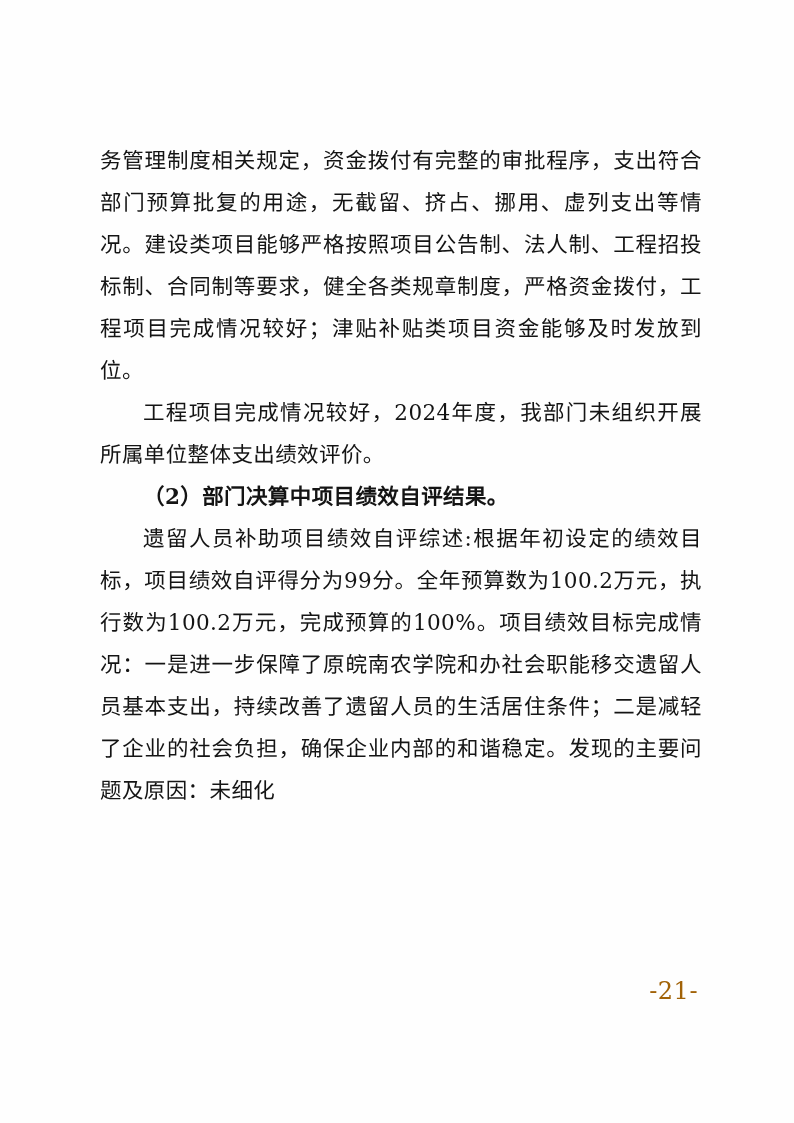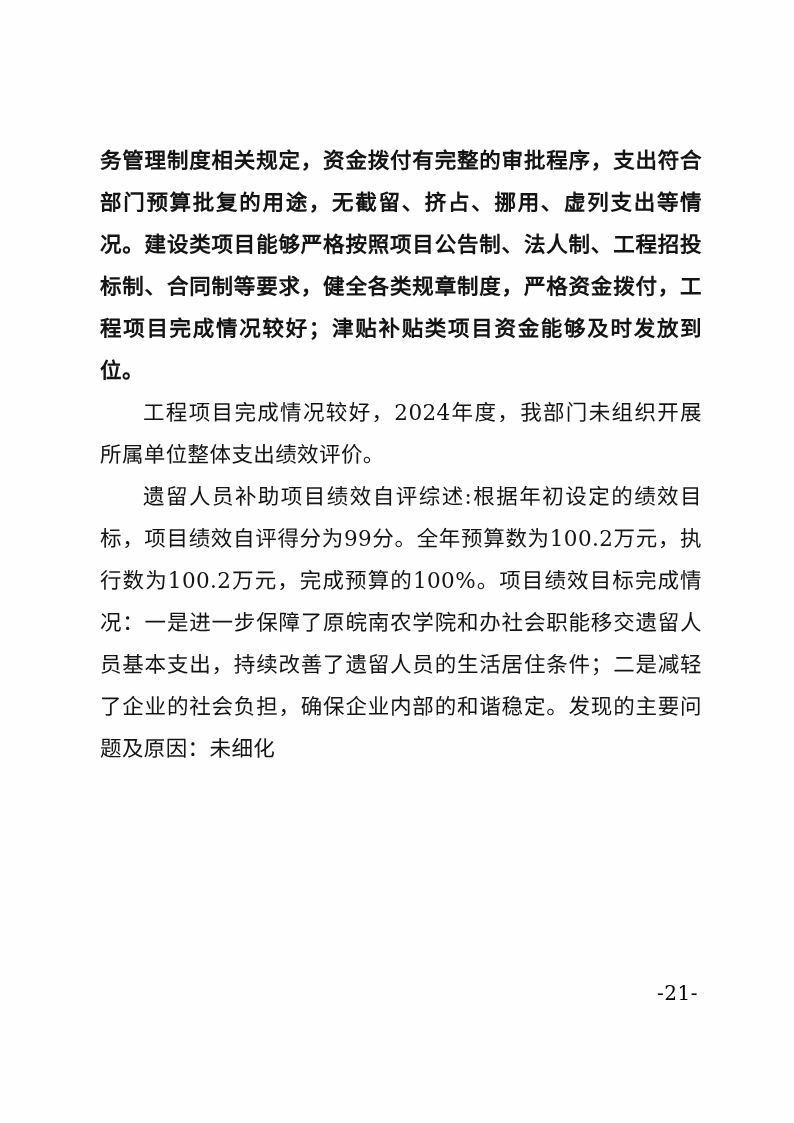--- a/index.html
+++ b/index.html
@@ -31,38 +31,38 @@
     text-justify: inter-ideograph;
     letter-spacing: 0.4px;
     color: #141414;
   }
   .para {
     margin: 0;
     text-indent: 2em;
   }
   .para.no-indent {
     text-indent: 0;
-    font-weight: bold;
   }
   .para.bold {
     font-weight: bold;
   }
   .page-number {
     position: absolute;
     right: 96px;
     bottom: 118px;
-    font-size: 20px;
+    font-size: 24px;
     font-family: "DejaVu Serif", "Liberation Serif", serif;
-    color: #000000;
+    color: #a16207;
     letter-spacing: 0.5px;
   }
 </style>
 </head>
 <body>
 
 <div class="page">
   <div class="doc-body">
     <p class="para no-indent">务管理制度相关规定，资金拨付有完整的审批程序，支出符合部门预算批复的用途，无截留、挤占、挪用、虚列支出等情况。建设类项目能够严格按照项目公告制、法人制、工程招投标制、合同制等要求，健全各类规章制度，严格资金拨付，工程项目完成情况较好；津贴补贴类项目资金能够及时发放到位。</p>
     <p class="para">工程项目完成情况较好，2024年度，我部门未组织开展所属单位整体支出绩效评价。</p>
+    <p class="para bold">（2）部门决算中项目绩效自评结果。</p>
     <p class="para">遗留人员补助项目绩效自评综述:根据年初设定的绩效目标，项目绩效自评得分为99分。全年预算数为100.2万元，执行数为100.2万元，完成预算的100%。项目绩效目标完成情况：一是进一步保障了原皖南农学院和办社会职能移交遗留人员基本支出，持续改善了遗留人员的生活居住条件；二是减轻了企业的社会负担，确保企业内部的和谐稳定。发现的主要问题及原因：未细化</p>
   </div>
   <div class="page-number">-21-</div>
 </div>
 
 </body></html>

